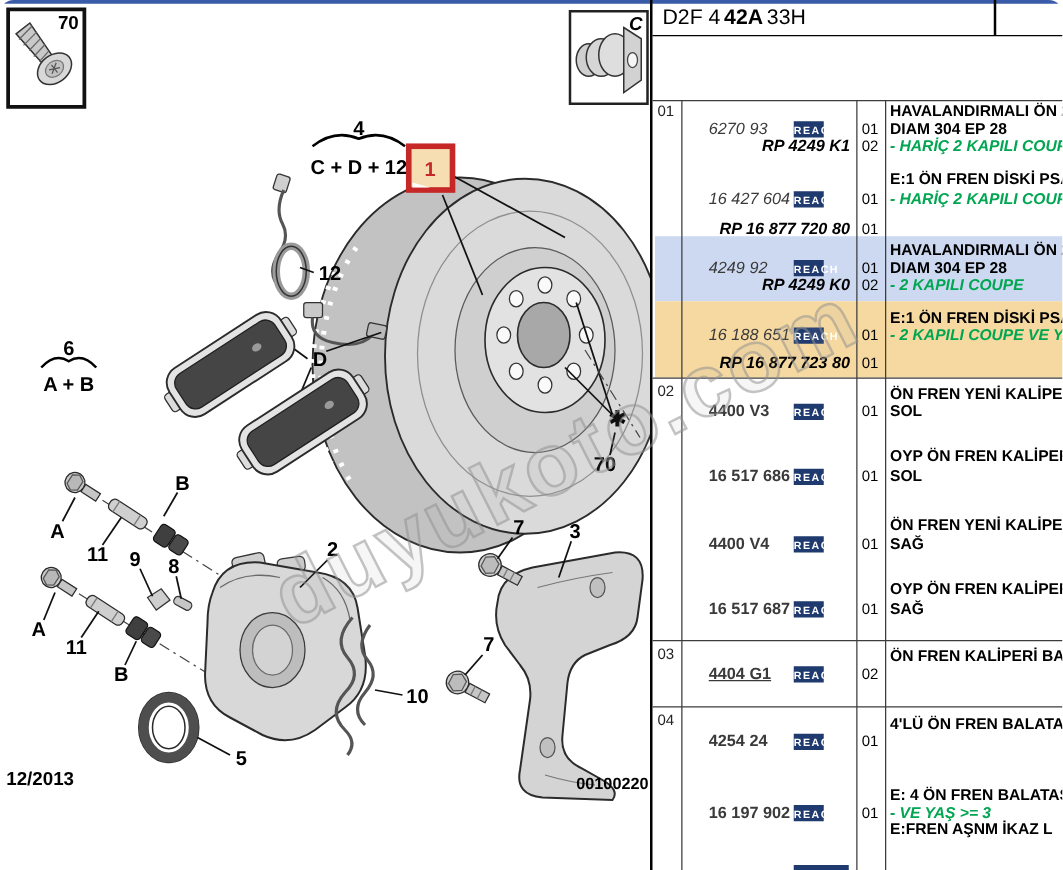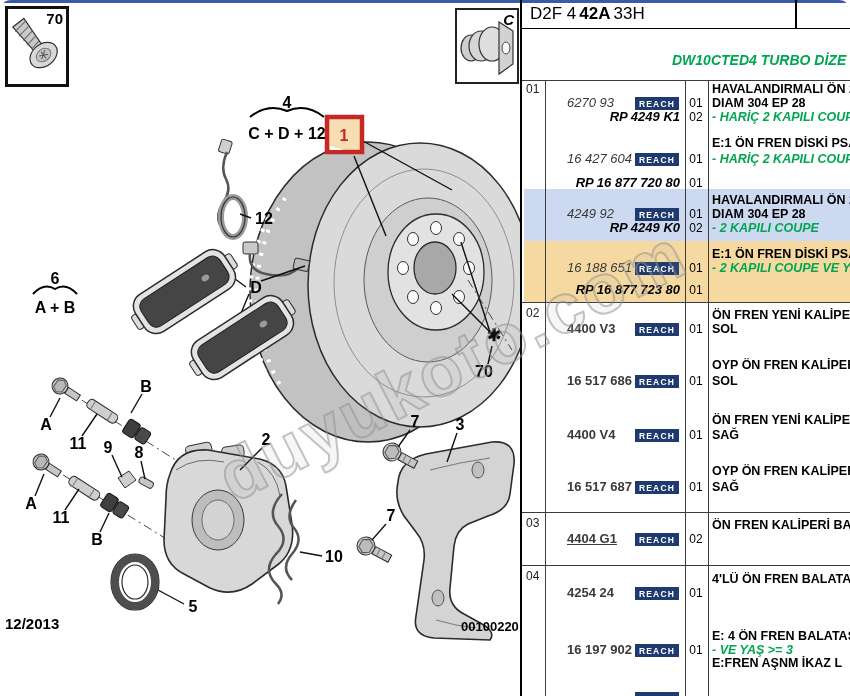--- a/index.html
+++ b/index.html
@@ -40,21 +40,21 @@
   .hl-orange{background:#f6d9a0;}
   .tl{position:absolute;white-space:nowrap;line-height:14px;font-size:12.5px;color:#000;z-index:2;}
   .secno{left:4px;font-size:12px;color:#222;}
   .desc{left:190px;}
   .part{left:45px;font-size:13px;color:#3a3a3a;}
   .rp{left:20px;width:138px;text-align:right;font-weight:bold;font-style:italic;font-size:13px;color:#000;}
   .qty{left:163px;width:22px;text-align:center;font-size:12px;}
   .b{font-weight:bold;}
   .it{font-style:italic;}
   .grn{color:#00a651;font-weight:bold;font-style:italic;}
-  .badge{position:absolute;left:113px;width:44px;height:13px;background:#1e3a6e;color:#fff;
+  .badge{position:absolute;left:113px;width:24px;height:13px;background:#1e3a6e;color:#fff;
     font-weight:bold;font-size:8.5px;letter-spacing:1.2px;text-align:center;line-height:14px;z-index:3;cursor:pointer;}
   .badge-partial{position:absolute;left:113px;top:692px;width:44px;height:4px;background:#1e3a6e;z-index:3;}
 </style>
 </head>
 <body>
 
 <div class="page">
   <div class="topbar"></div>
 
   <div class="legendbox box70">
@@ -285,21 +285,20 @@
   <div class="watermark">duyukoto.com</div>
 
   <div class="datetext">12/2013</div>
   <div class="doctext">00100220</div>
 
   <div class="ptable">
     <div class="t-header">
       <span class="code"><span>D2F 4</span><b>42A</b><span>33H</span></span>
       <div class="t-hdr-div"></div>
     </div>
-    <div class="engine-title">DW10CTED4 TURBO DİZE</div>
 
     <div class="hl hl-blue" style="top:189px;height:52px;"></div>
     <div class="hl hl-orange" style="top:241px;height:61px;"></div>
 
     <div class="hline" style="top:80px;"></div>
     <div class="hline" style="top:302px;"></div>
     <div class="hline" style="top:512px;"></div>
     <div class="hline" style="top:565px;"></div>
     <div class="vline" style="left:23px;"></div>
     <div class="vline" style="left:163px;"></div>

